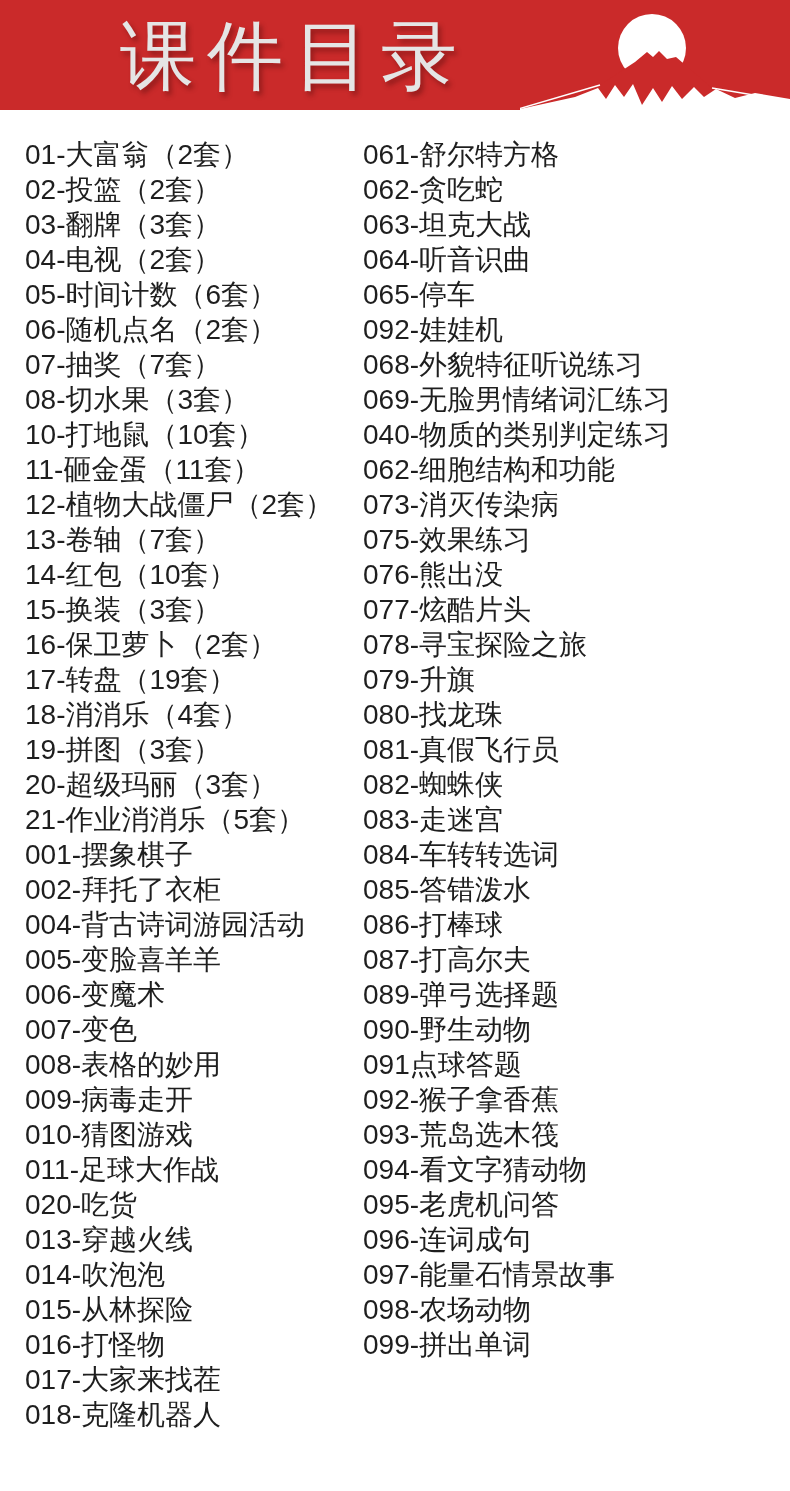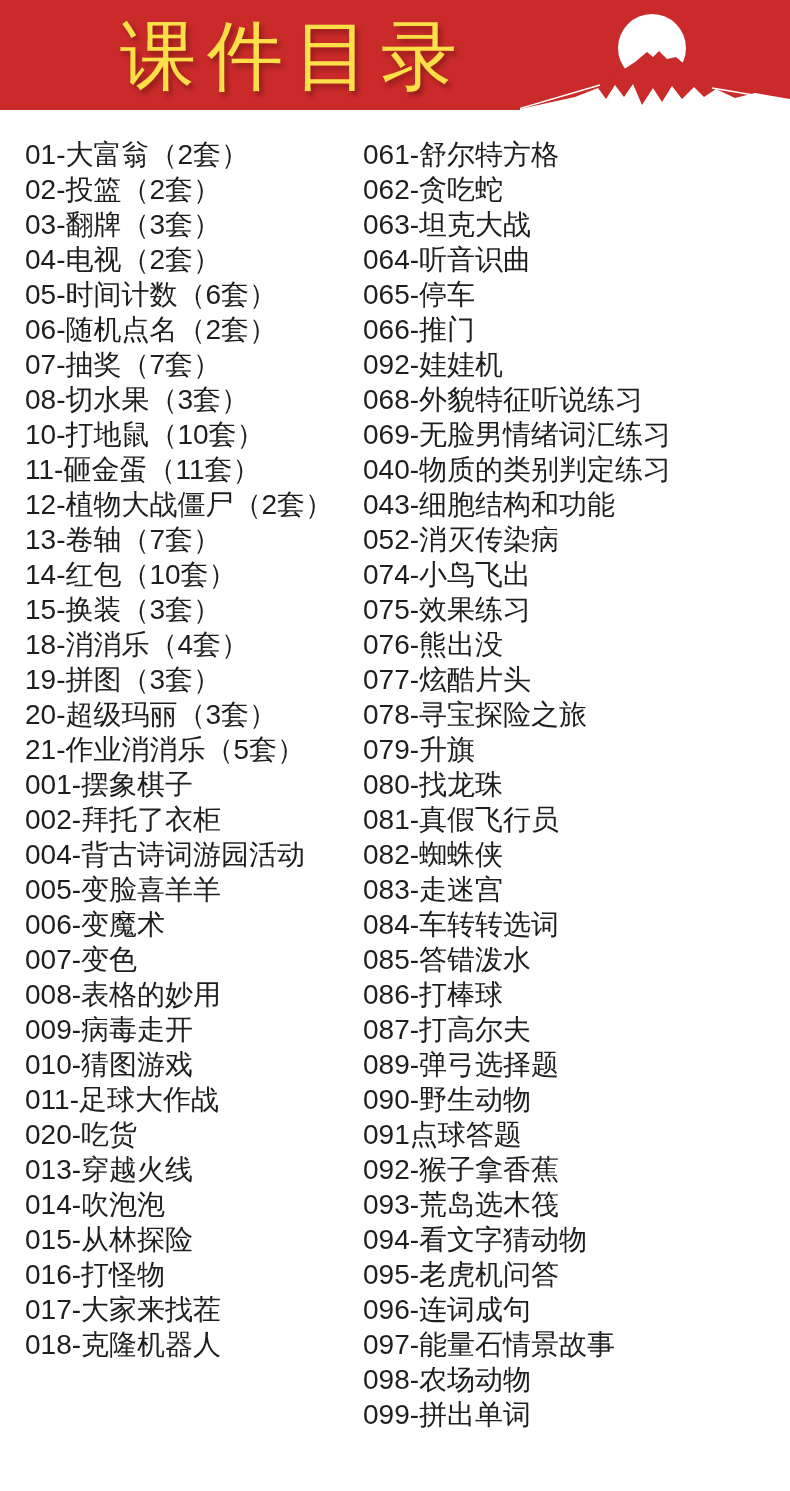--- a/index.html
+++ b/index.html
@@ -23,21 +23,21 @@
   }
   .banner-title {
     position: absolute;
     left: 120px;
     top: 0;
     height: 110px;
     line-height: 112px;
     font-size: 76px;
     font-weight: normal;
     letter-spacing: 11px;
-    color: #fde047;
+    color: #e5e5e5;
     text-shadow: 3px 4px 5px rgba(80, 10, 10, 0.45);
     white-space: nowrap;
   }
   .banner-icon {
     position: absolute;
     right: 0;
     top: 0;
     width: 270px;
     height: 110px;
     display: block;
@@ -91,20 +91,22 @@
       <div class="item">05-时间计数（6套）</div>
       <div class="item">06-随机点名（2套）</div>
       <div class="item">07-抽奖（7套）</div>
       <div class="item">08-切水果（3套）</div>
       <div class="item">10-打地鼠（10套）</div>
       <div class="item">11-砸金蛋（11套）</div>
       <div class="item">12-植物大战僵尸（2套）</div>
       <div class="item">13-卷轴（7套）</div>
       <div class="item">14-红包（10套）</div>
       <div class="item">15-换装（3套）</div>
+      <div class="item">16-保卫萝卜（2套）</div>
+      <div class="item">17-转盘（19套）</div>
       <div class="item">18-消消乐（4套）</div>
       <div class="item">19-拼图（3套）</div>
       <div class="item">20-超级玛丽（3套）</div>
       <div class="item">21-作业消消乐（5套）</div>
       <div class="item">001-摆象棋子</div>
       <div class="item">002-拜托了衣柜</div>
       <div class="item">004-背古诗词游园活动</div>
       <div class="item">005-变脸喜羊羊</div>
       <div class="item">006-变魔术</div>
       <div class="item">007-变色</div>
@@ -119,28 +121,26 @@
       <div class="item">016-打怪物</div>
       <div class="item">017-大家来找茬</div>
       <div class="item">018-克隆机器人</div>
     </div>
   <div class="col col-right">
       <div class="item">061-舒尔特方格</div>
       <div class="item">062-贪吃蛇</div>
       <div class="item">063-坦克大战</div>
       <div class="item">064-听音识曲</div>
       <div class="item">065-停车</div>
-      <div class="item">066-推门</div>
       <div class="item">092-娃娃机</div>
       <div class="item">068-外貌特征听说练习</div>
       <div class="item">069-无脸男情绪词汇练习</div>
       <div class="item">040-物质的类别判定练习</div>
-      <div class="item">043-细胞结构和功能</div>
-      <div class="item">052-消灭传染病</div>
-      <div class="item">074-小鸟飞出</div>
+      <div class="item">062-细胞结构和功能</div>
+      <div class="item">073-消灭传染病</div>
       <div class="item">075-效果练习</div>
       <div class="item">076-熊出没</div>
       <div class="item">077-炫酷片头</div>
       <div class="item">078-寻宝探险之旅</div>
       <div class="item">079-升旗</div>
       <div class="item">080-找龙珠</div>
       <div class="item">081-真假飞行员</div>
       <div class="item">082-蜘蛛侠</div>
       <div class="item">083-走迷宫</div>
       <div class="item">084-车转转选词</div>

